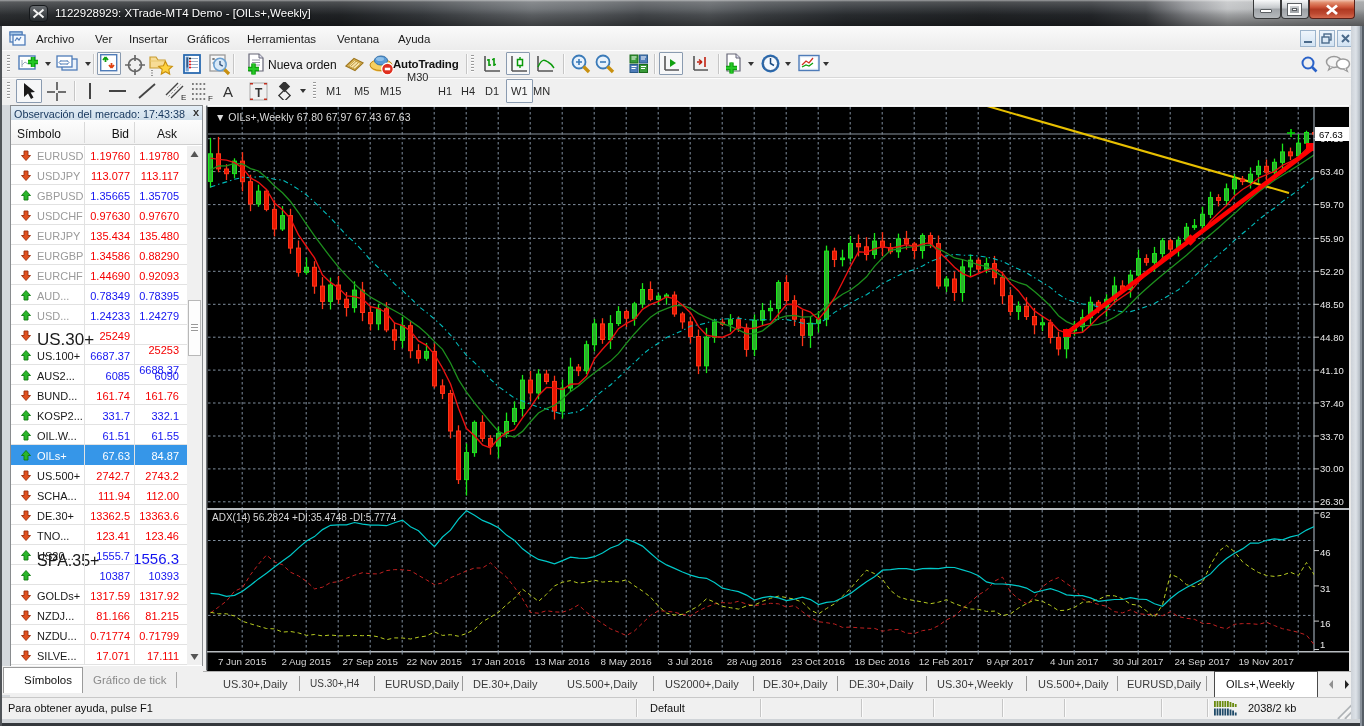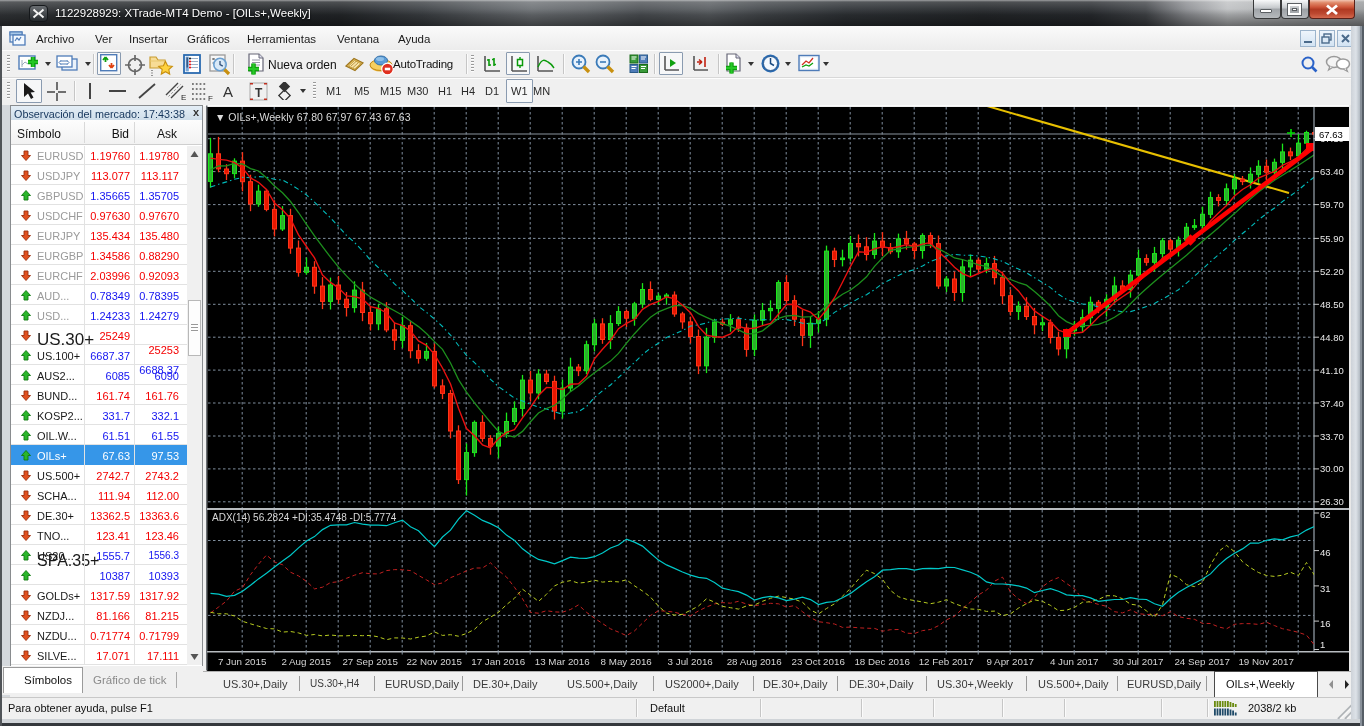--- a/index.html
+++ b/index.html
@@ -124,21 +124,21 @@
 <path d="M7 11 l5 -4.5 M9 12.5 l5 -4.5" stroke="#b08830" stroke-width="0.8"></path>
   </svg>
 <svg class="abs" style="left:368px;top:53px" width="26" height="23">
 <ellipse cx="13" cy="13" rx="11" ry="5.5" fill="#f0b429"></ellipse>
 <ellipse cx="13" cy="12" rx="11" ry="5.5" fill="#f6cf5f" stroke="#c08818" stroke-width="1"></ellipse>
 <ellipse cx="13" cy="7.5" rx="6.5" ry="4.5" fill="#5b9bd5" stroke="#2f6ba5" stroke-width="1"></ellipse>
 <ellipse cx="12" cy="6" rx="4" ry="2" fill="#8fc0e8"></ellipse>
 <circle cx="19.5" cy="16" r="5.8" fill="#e03020" stroke="#fff" stroke-width="1.2"></circle>
 <rect x="16.8" y="14.7" width="5.4" height="2.6" fill="#fff"></rect>
   </svg>
-<div class="txt" style="left:393px;top:58px;font-size:11.5px;font-weight:normal;letter-spacing:-0.2px;color:#111">AutoTrading</div>
+<div class="txt" style="left:393px;top:58px;font-size:11.5px;font-weight:bold;letter-spacing:-0.2px;color:#111">AutoTrading</div>
 <div class="abs" style="left:466px;top:54px;width:2px;height:20px;border-left:1px solid #c6c6c6;border-right:1px solid #fbfbfb"></div>
 <div class="abs" style="left:471px;top:55px;width:3px;height:18px;
 background:repeating-linear-gradient(180deg,#9a9a9a 0,#9a9a9a 1px,#fdfdfd 1px,#fdfdfd 2px,transparent 2px,transparent 3px)"></div>
 <svg class="abs" style="left:482px;top:54px" width="21" height="20">
 <path d="M3 2 V17 M3 17 H18" stroke="#555" stroke-width="1.6"></path>
 <path d="M7 5 v7 m0 -1 h2 m-2 -5 h-2 M12 4 v8 m0 -1.5 h2 m-2 -5 h-2" stroke="#0a9a0a" stroke-width="1.6"></path>
   </svg>
 <div class="abs" style="left:506px;top:52px;width:24px;height:23px;background:#f6f7f8;border:1px solid #8a9bb0;border-radius:1px"></div>
 <svg class="abs" style="left:509px;top:54px" width="19" height="20">
 <path d="M3 2 V17 M3 17 H18" stroke="#555" stroke-width="1.6"></path>
@@ -252,21 +252,21 @@
   </svg>
 <svg class="abs" style="left:299px;top:88px" width="8" height="6">
     <path d="M1 1 L4 5 L7 1 Z" fill="#333"></path>
   </svg>
 <div class="abs" style="left:313px;top:82px;width:3px;height:18px;
 background:repeating-linear-gradient(180deg,#9a9a9a 0,#9a9a9a 1px,#fdfdfd 1px,#fdfdfd 2px,transparent 2px,transparent 3px)"></div>
 <div class="abs" style="left:506px;top:79px;width:27px;height:24px;background:#f6f7f8;border:1px solid #8a9bb0;border-radius:1px"></div>
 <div class="txt" style="left:326px;top:85px;font-size:11px;color:#2a2a2a">M1</div>
 <div class="txt" style="left:354px;top:85px;font-size:11px;color:#2a2a2a">M5</div>
 <div class="txt" style="left:380px;top:85px;font-size:11px;color:#2a2a2a">M15</div>
-<div class="txt" style="left:407px;top:85px;font-size:11px;color:#2a2a2a">M30</div>
+<div class="txt" style="left:407px;top:71px;font-size:11px;color:#2a2a2a">M30</div>
 <div class="txt" style="left:438px;top:85px;font-size:11px;color:#2a2a2a">H1</div>
 <div class="txt" style="left:461px;top:85px;font-size:11px;color:#2a2a2a">H4</div>
 <div class="txt" style="left:485px;top:85px;font-size:11px;color:#2a2a2a">D1</div>
 <div class="txt" style="left:511px;top:85px;font-size:11px;color:#2a2a2a">W1</div>
 <div class="txt" style="left:533px;top:85px;font-size:11px;color:#2a2a2a">MN</div>
 <div class="abs" style="left:0;top:105px;width:10px;height:614px;background:#d4d8dc"></div>
 <div class="abs" style="left:10px;top:105px;width:193px;height:590px;background:#fff;border:1px solid #898c8f"></div>
 <div class="abs" style="left:11px;top:106px;width:191px;height:14px;
 background:linear-gradient(180deg,#e4eef6,#cfdeEA)"></div>
 <div class="txt" style="left:14px;top:107.5px;font-size:10.8px;color:#16365c">Observación del mercado: 17:43:38</div>
@@ -317,21 +317,21 @@
     <path d="M5 10.5 L9.5 5.5 L7 5.5 L7 1 L3 1 L3 5.5 L0.5 5.5 Z" fill="#e05020" stroke="#9a3010" stroke-width="0.9"></path>
   </svg>
 <div class="txt" style="left:37px;top:250px;font-size:11px;color:#9a9a9a">EURGBP</div>
 <div class="txt" style="left:130px;top:250px;font-size:11px;color:#f40000;transform:translateX(-100%)">1.34586</div>
 <div class="txt" style="left:179px;top:250px;font-size:11px;color:#f40000;transform:translateX(-100%)">0.88290</div>
 <div class="abs" style="left:11px;top:284px;width:176px;height:1px;background:#e2e2e2"></div>
 <svg class="abs" style="left:21px;top:270px" width="10" height="11">
     <path d="M5 10.5 L9.5 5.5 L7 5.5 L7 1 L3 1 L3 5.5 L0.5 5.5 Z" fill="#e05020" stroke="#9a3010" stroke-width="0.9"></path>
   </svg>
 <div class="txt" style="left:37px;top:270px;font-size:11px;color:#9a9a9a">EURCHF</div>
-<div class="txt" style="left:130px;top:270px;font-size:11px;color:#f40000;transform:translateX(-100%)">2.03996</div>
+<div class="txt" style="left:130px;top:270px;font-size:11px;color:#f40000;transform:translateX(-100%)">1.44690</div>
 <div class="txt" style="left:179px;top:270px;font-size:11px;color:#f40000;transform:translateX(-100%)">0.92093</div>
 <div class="abs" style="left:11px;top:304px;width:176px;height:1px;background:#e2e2e2"></div>
 <svg class="abs" style="left:21px;top:290px" width="10" height="11">
     <path d="M5 0.5 L9.5 5.5 L7 5.5 L7 10 L3 10 L3 5.5 L0.5 5.5 Z" fill="#2ab62a" stroke="#117a11" stroke-width="0.9"></path>
   </svg>
 <div class="txt" style="left:37px;top:290px;font-size:11px;color:#9a9a9a">AUD...</div>
 <div class="txt" style="left:130px;top:290px;font-size:11px;color:#1414f0;transform:translateX(-100%)">0.78349</div>
 <div class="txt" style="left:179px;top:290px;font-size:11px;color:#1414f0;transform:translateX(-100%)">0.78395</div>
 <div class="abs" style="left:11px;top:324px;width:176px;height:1px;background:#e2e2e2"></div>
 <svg class="abs" style="left:21px;top:310px" width="10" height="11">
@@ -381,21 +381,21 @@
   </svg>
 <div class="txt" style="left:37px;top:430px;font-size:11px;color:#1a1a1a">OIL.W...</div>
 <div class="txt" style="left:130px;top:430px;font-size:11px;color:#1414f0;transform:translateX(-100%)">61.51</div>
 <div class="txt" style="left:179px;top:430px;font-size:11px;color:#1414f0;transform:translateX(-100%)">61.55</div>
 <div class="abs" style="left:11px;top:445px;width:176px;height:20px;background:#3696e8"></div>
 <svg class="abs" style="left:21px;top:450px" width="10" height="11">
     <path d="M5 0.5 L9.5 5.5 L7 5.5 L7 10 L3 10 L3 5.5 L0.5 5.5 Z" fill="#2ab62a" stroke="#117a11" stroke-width="0.9"></path>
   </svg>
 <div class="txt" style="left:37px;top:450px;font-size:11px;color:#fff">OILs+</div>
 <div class="txt" style="left:130px;top:450px;font-size:11px;color:#fff;transform:translateX(-100%)">67.63</div>
-<div class="txt" style="left:179px;top:450px;font-size:11px;color:#fff;transform:translateX(-100%)">97.53</div>
+<div class="txt" style="left:179px;top:450px;font-size:11px;color:#fff;transform:translateX(-100%)">84.87</div>
 <div class="abs" style="left:11px;top:484px;width:176px;height:1px;background:#e2e2e2"></div>
 <svg class="abs" style="left:21px;top:470px" width="10" height="11">
     <path d="M5 10.5 L9.5 5.5 L7 5.5 L7 1 L3 1 L3 5.5 L0.5 5.5 Z" fill="#e05020" stroke="#9a3010" stroke-width="0.9"></path>
   </svg>
 <div class="txt" style="left:37px;top:470px;font-size:11px;color:#1a1a1a">US.500+</div>
 <div class="txt" style="left:130px;top:470px;font-size:11px;color:#f40000;transform:translateX(-100%)">2742.7</div>
 <div class="txt" style="left:179px;top:470px;font-size:11px;color:#f40000;transform:translateX(-100%)">2743.2</div>
 <div class="abs" style="left:11px;top:504px;width:176px;height:1px;background:#e2e2e2"></div>
 <svg class="abs" style="left:21px;top:490px" width="10" height="11">
     <path d="M5 10.5 L9.5 5.5 L7 5.5 L7 1 L3 1 L3 5.5 L0.5 5.5 Z" fill="#e05020" stroke="#9a3010" stroke-width="0.9"></path>
@@ -416,21 +416,21 @@
   </svg>
 <div class="txt" style="left:37px;top:530px;font-size:11px;color:#1a1a1a">TNO...</div>
 <div class="txt" style="left:130px;top:530px;font-size:11px;color:#f40000;transform:translateX(-100%)">123.41</div>
 <div class="txt" style="left:179px;top:530px;font-size:11px;color:#f40000;transform:translateX(-100%)">123.46</div>
 <div class="abs" style="left:11px;top:564px;width:176px;height:1px;background:#e2e2e2"></div>
 <svg class="abs" style="left:21px;top:550px" width="10" height="11">
     <path d="M5 0.5 L9.5 5.5 L7 5.5 L7 10 L3 10 L3 5.5 L0.5 5.5 Z" fill="#2ab62a" stroke="#117a11" stroke-width="0.9"></path>
   </svg>
 <div class="txt" style="left:37px;top:550px;font-size:11px;color:#1a1a1a">US20...</div>
 <div class="txt" style="left:130px;top:550px;font-size:11px;color:#1414f0;transform:translateX(-100%)">1555.7</div>
-<div class="txt" style="left:179px;top:550px;font-size:10px;color:#1414f0;transform:translateX(-100%)">1556.3</div>
+<div class="txt" style="left:179px;top:550px;font-size:15px;color:#1414f0;transform:translateX(-100%)">1556.3</div>
 <div class="abs" style="left:11px;top:584px;width:176px;height:1px;background:#e2e2e2"></div>
 <svg class="abs" style="left:21px;top:570px" width="10" height="11">
     <path d="M5 0.5 L9.5 5.5 L7 5.5 L7 10 L3 10 L3 5.5 L0.5 5.5 Z" fill="#2ab62a" stroke="#117a11" stroke-width="0.9"></path>
   </svg>
 <div class="txt" style="left:37px;top:552px;font-size:16px;color:#1a1a1a">SPA.35+</div>
 <div class="txt" style="left:130px;top:570px;font-size:11px;color:#1414f0;transform:translateX(-100%)">10387</div>
 <div class="txt" style="left:179px;top:570px;font-size:11px;color:#1414f0;transform:translateX(-100%)">10393</div>
 <div class="abs" style="left:11px;top:604px;width:176px;height:1px;background:#e2e2e2"></div>
 <svg class="abs" style="left:21px;top:590px" width="10" height="11">
     <path d="M5 10.5 L9.5 5.5 L7 5.5 L7 1 L3 1 L3 5.5 L0.5 5.5 Z" fill="#e05020" stroke="#9a3010" stroke-width="0.9"></path>

